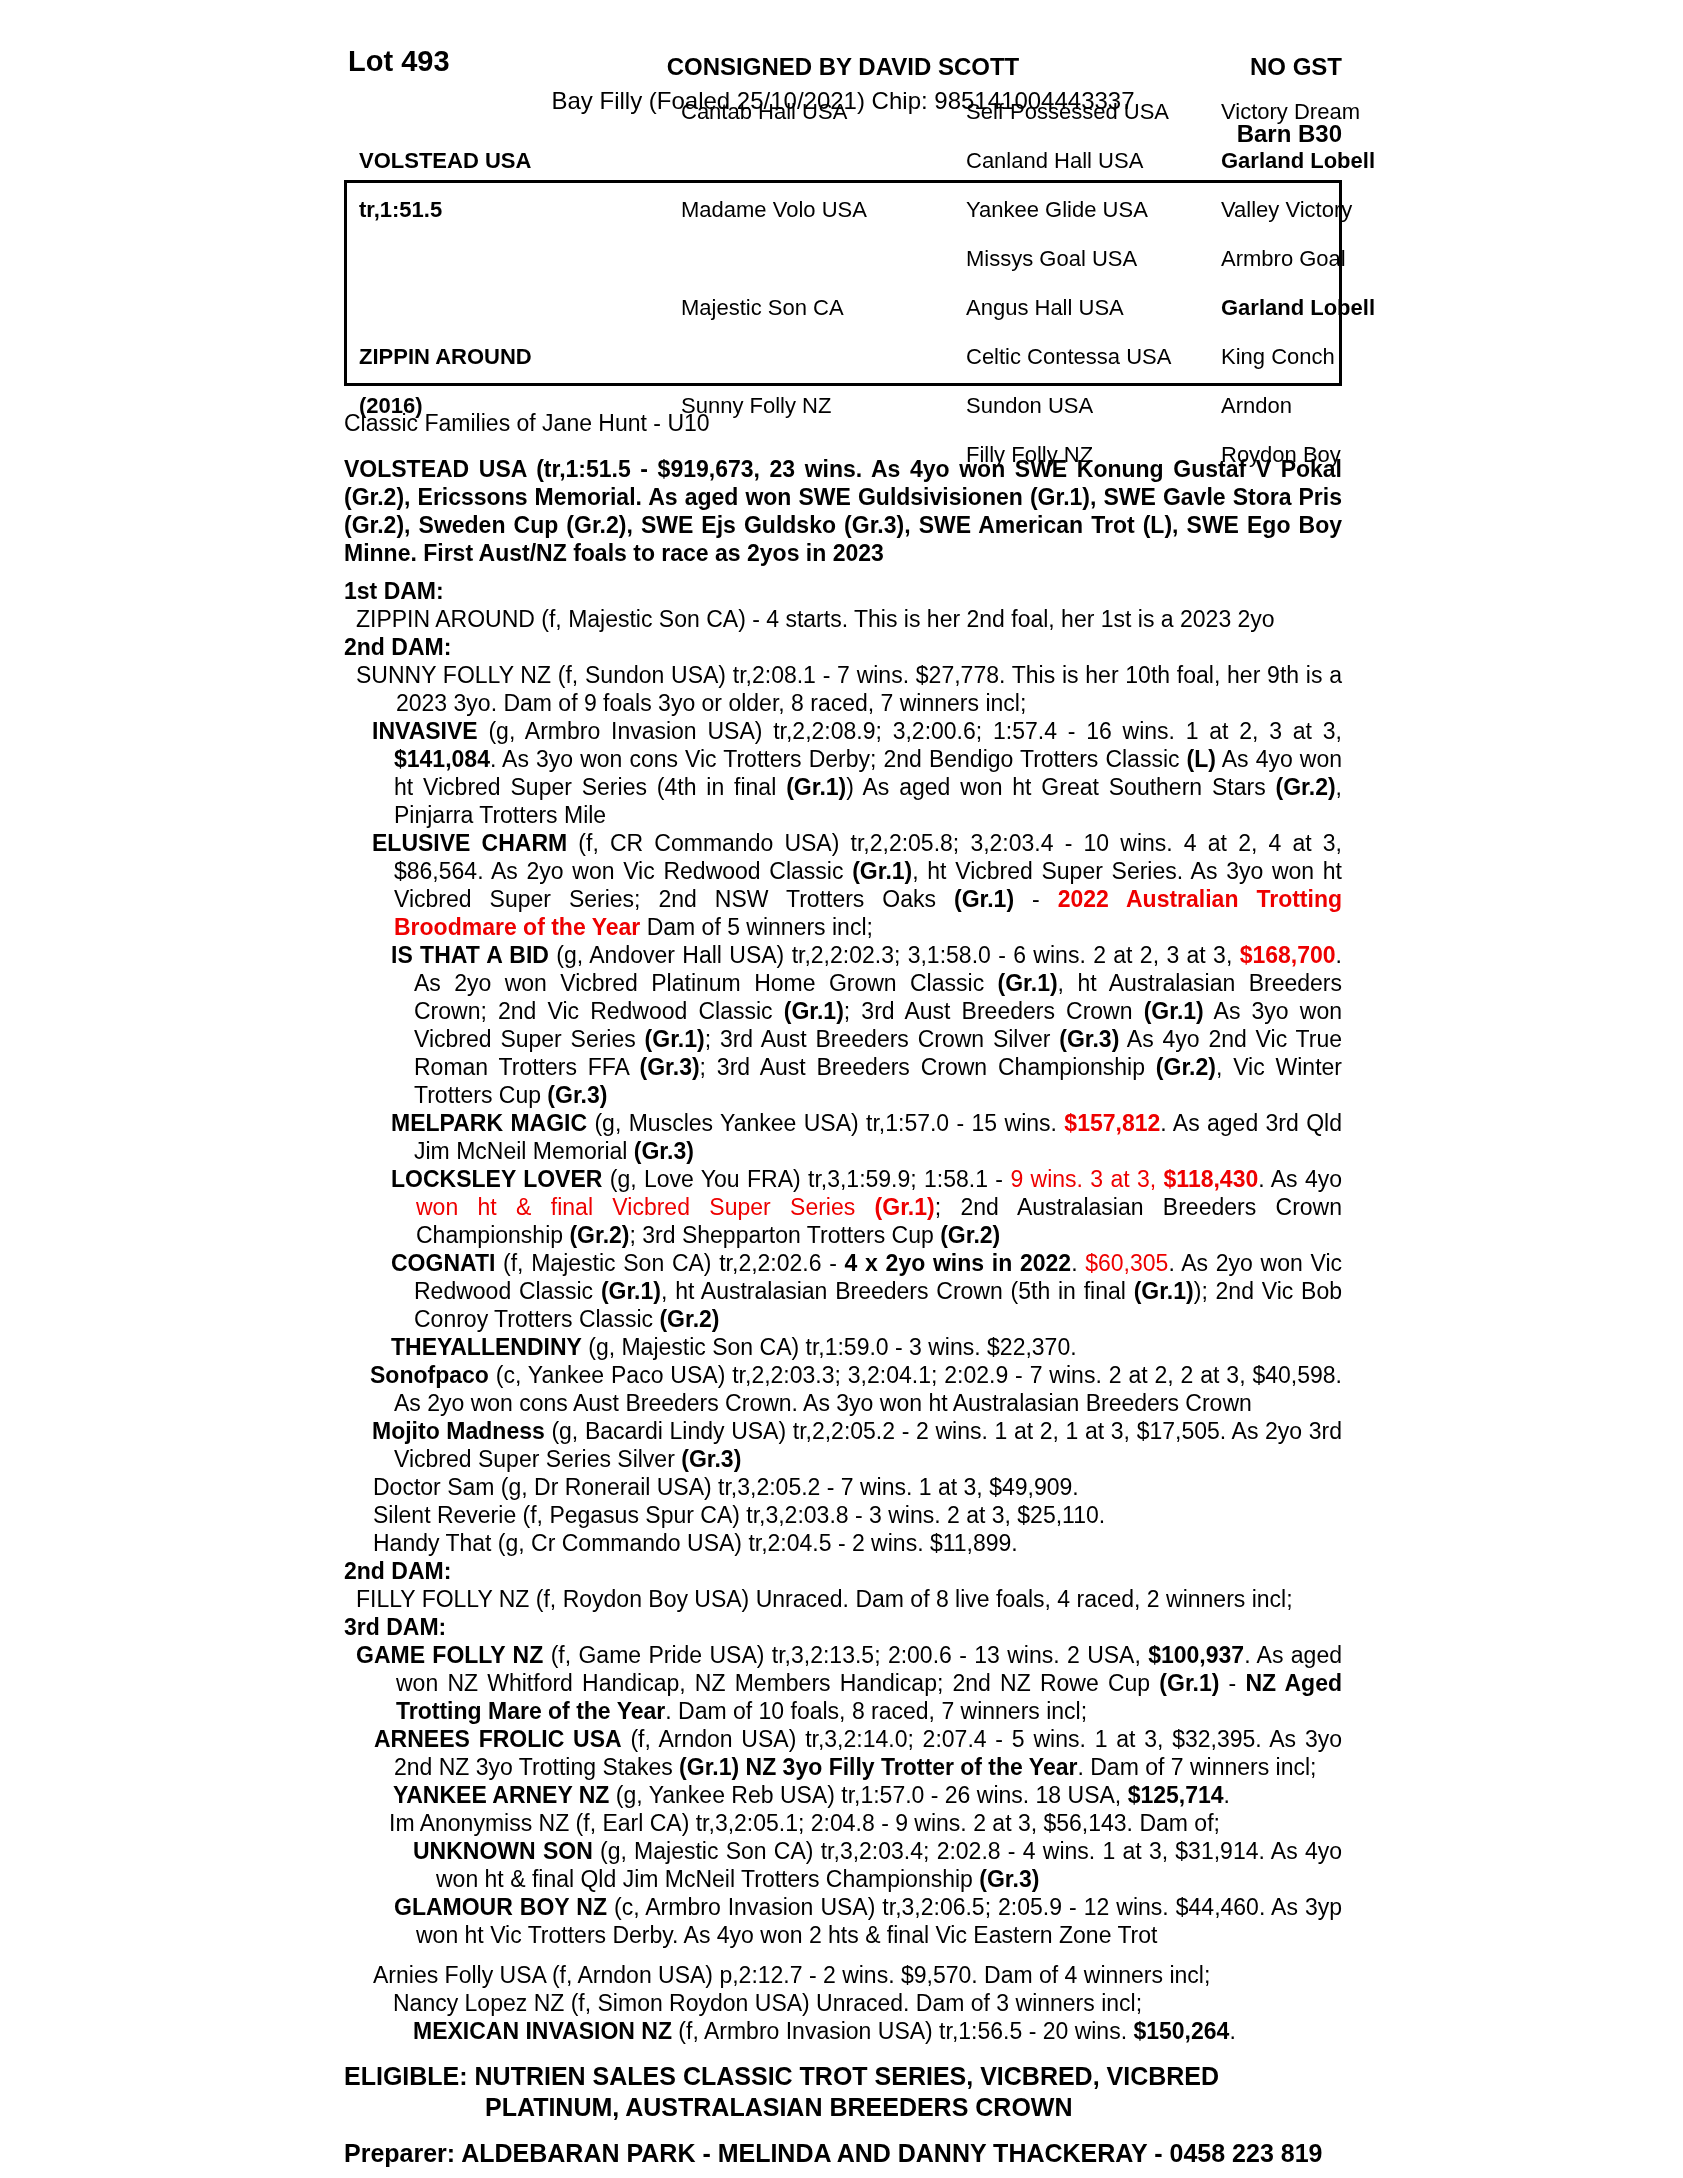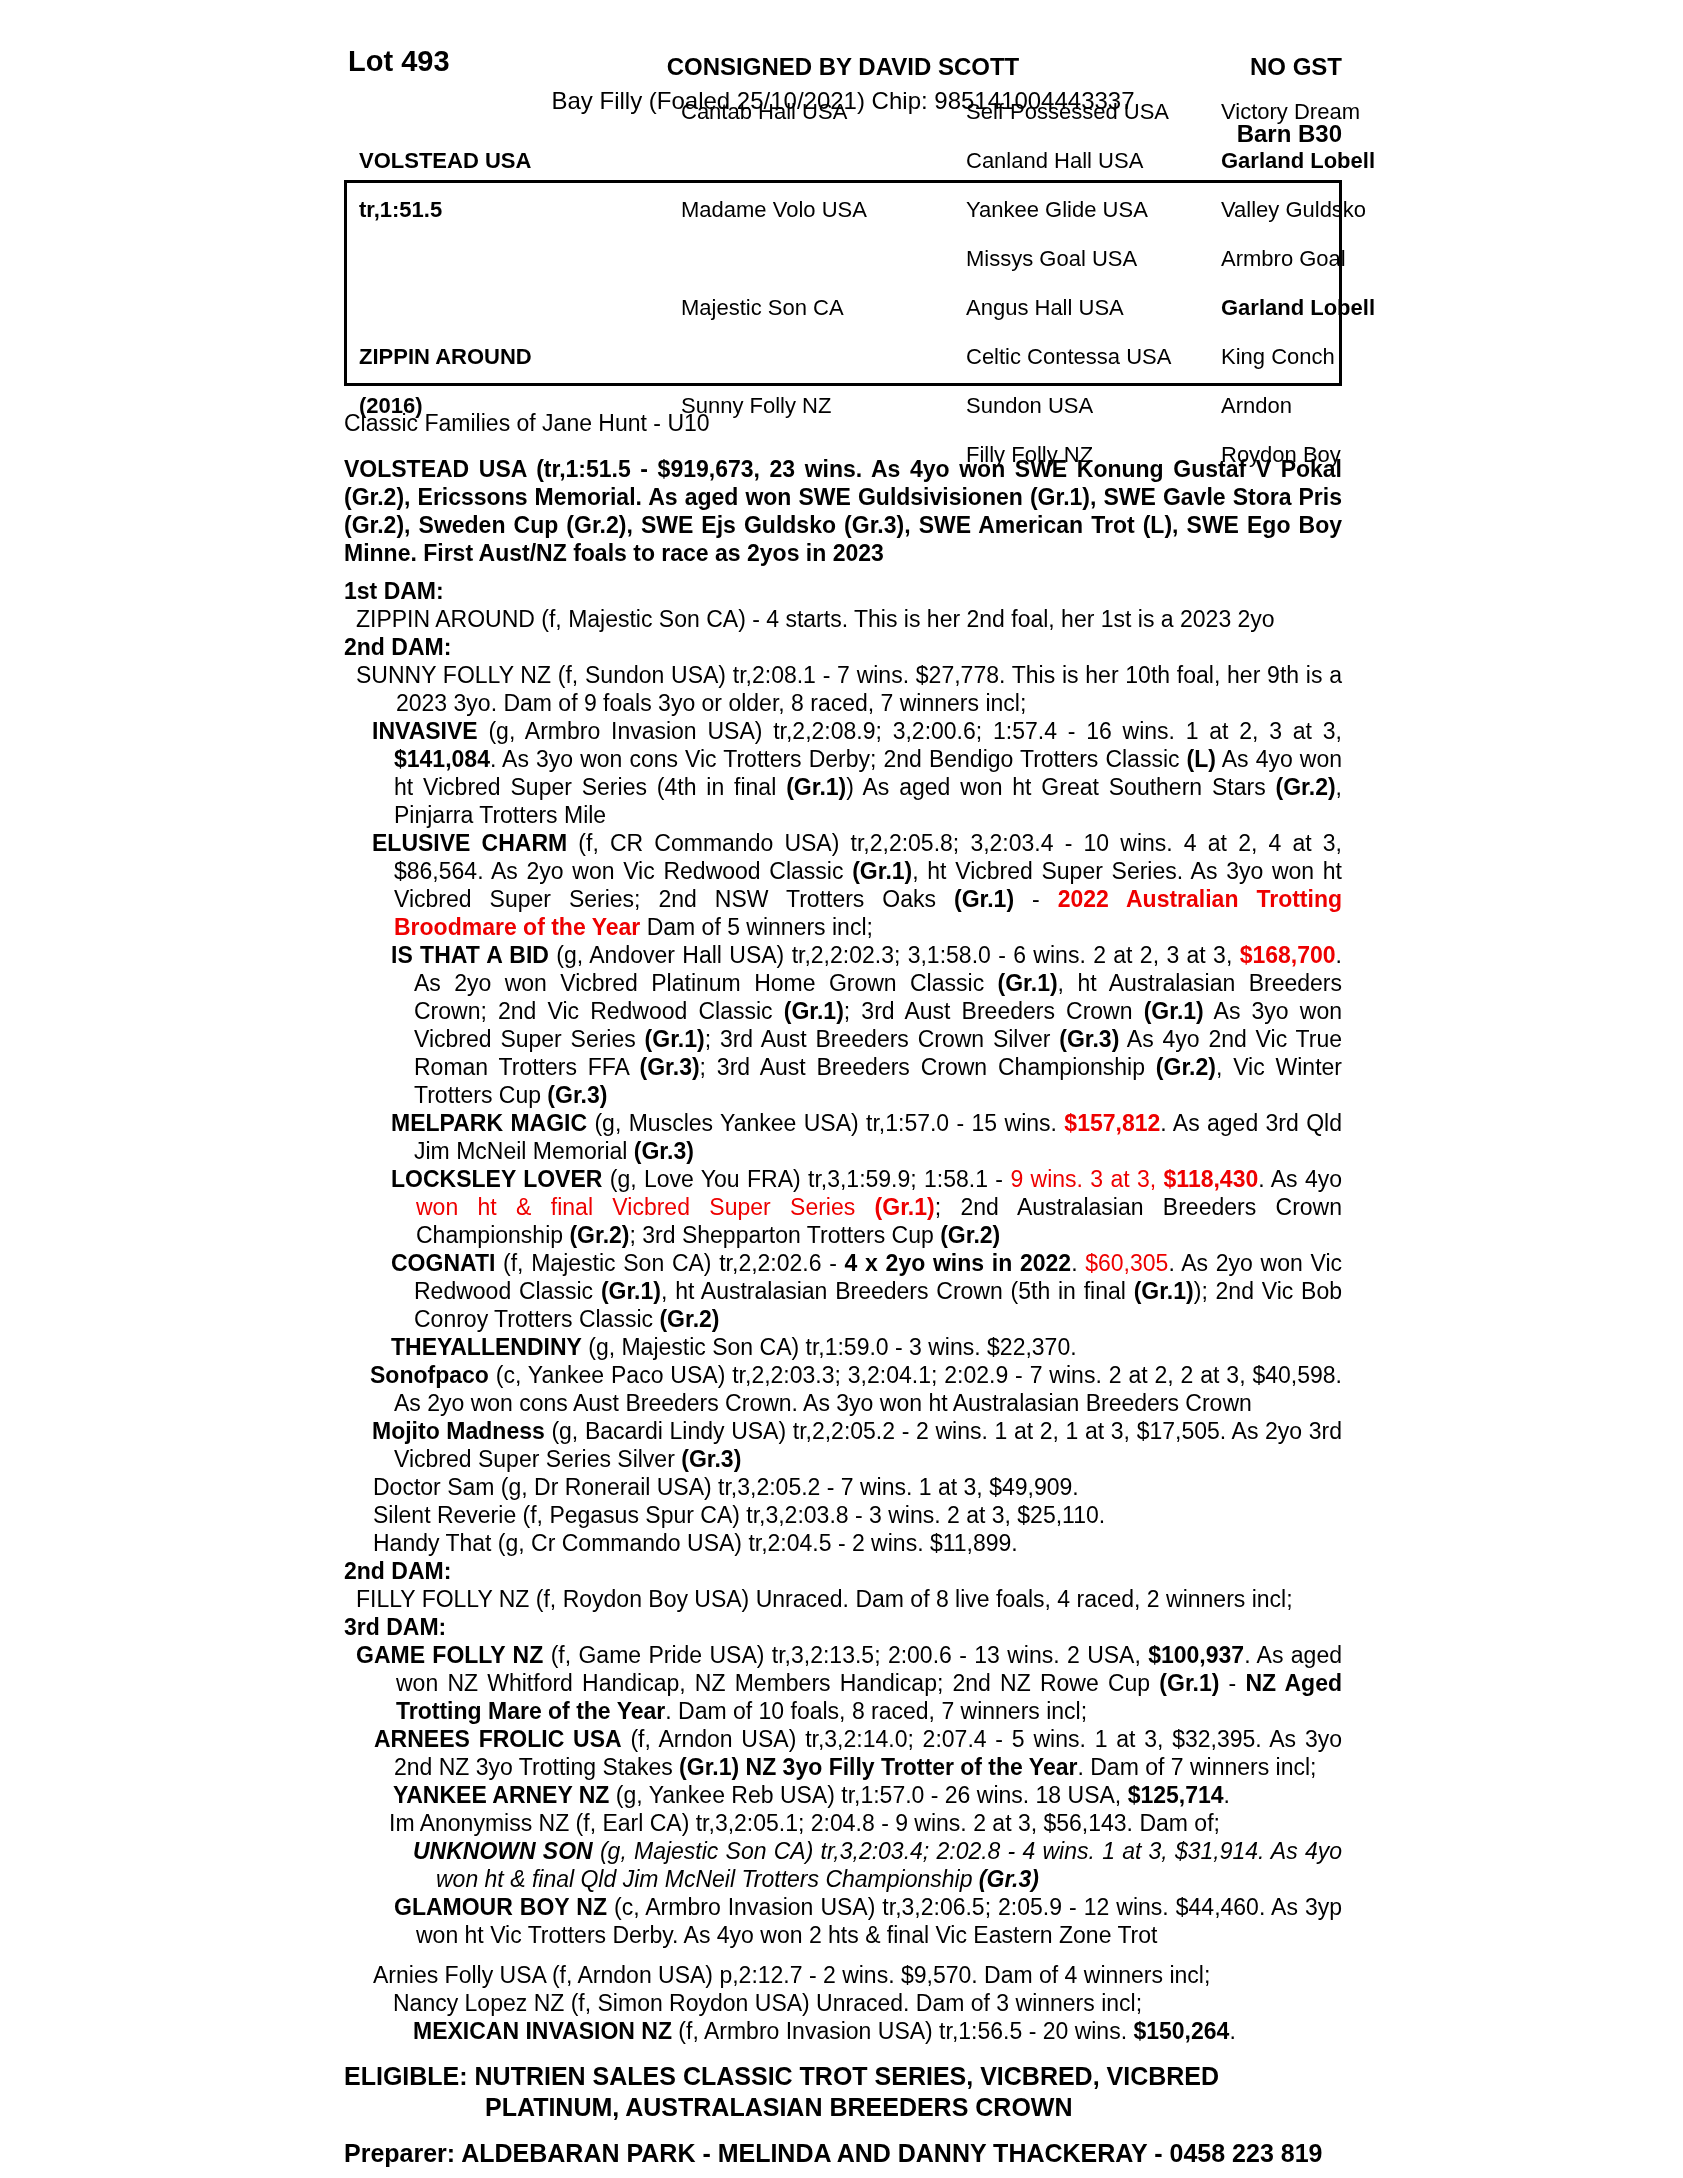--- a/index.html
+++ b/index.html
@@ -39,21 +39,21 @@
   <div class="pedbox" id="pedbox">
       <div class="cell" style="grid-area: 1 / 2;">Cantab Hall USA</div>
       <div class="cell" style="grid-area: 1 / 3;">Self Possessed USA</div>
       <div class="cell" style="grid-area: 1 / 4;">Victory Dream</div>
       <div class="cell b" style="grid-area: 2 / 1;">VOLSTEAD USA</div>
       <div class="cell" style="grid-area: 2 / 3;">Canland Hall USA</div>
       <div class="cell b" style="grid-area: 2 / 4;">Garland Lobell</div>
       <div class="cell b" style="grid-area: 3 / 1;">tr,1:51.5</div>
       <div class="cell" style="grid-area: 3 / 2;">Madame Volo USA</div>
       <div class="cell" style="grid-area: 3 / 3;">Yankee Glide USA</div>
-      <div class="cell" style="grid-area: 3 / 4;">Valley Guldsko</div>
+      <div class="cell" style="grid-area: 3 / 4;">Valley Victory</div>
       <div class="cell" style="grid-area: 4 / 3;">Missys Goal USA</div>
       <div class="cell" style="grid-area: 4 / 4;">Armbro Goal</div>
       <div class="cell" style="grid-area: 5 / 2;">Majestic Son CA</div>
       <div class="cell" style="grid-area: 5 / 3;">Angus Hall USA</div>
       <div class="cell b" style="grid-area: 5 / 4;">Garland Lobell</div>
       <div class="cell b" style="grid-area: 6 / 1;">ZIPPIN AROUND</div>
       <div class="cell" style="grid-area: 6 / 3;">Celtic Contessa USA</div>
       <div class="cell" style="grid-area: 6 / 4;">King Conch</div>
       <div class="cell b" style="grid-area: 7 / 1;">(2016)</div>
       <div class="cell" style="grid-area: 7 / 2;">Sunny Folly NZ</div>
@@ -83,21 +83,21 @@
       <div class="entry" style="margin-top: 0px; padding-left: 50px; text-indent: -21px;"><span>Doctor Sam (g, Dr Ronerail USA) tr,3,2:05.2 - 7 wins. 1 at 3, $49,909.</span></div>
       <div class="entry" style="margin-top: 0px; padding-left: 50px; text-indent: -21px;"><span>Silent Reverie (f, Pegasus Spur CA) tr,3,2:03.8 - 3 wins. 2 at 3, $25,110.</span></div>
       <div class="entry" style="margin-top: 0px; padding-left: 50px; text-indent: -21px;"><span>Handy That (g, Cr Commando USA) tr,2:04.5 - 2 wins. $11,899.</span></div>
       <div class="entry" style="margin-top: 0px; padding-left: 0px; text-indent: 0px;"><span class="b">2nd DAM:</span></div>
       <div class="entry" style="margin-top: 0px; padding-left: 52px; text-indent: -40px;"><span>FILLY FOLLY NZ (f, Roydon Boy USA) Unraced. Dam of 8 live foals, 4 raced, 2 winners incl;</span></div>
       <div class="entry" style="margin-top: 0px; padding-left: 0px; text-indent: 0px;"><span class="b">3rd DAM:</span></div>
       <div class="entry" style="margin-top: 0px; padding-left: 52px; text-indent: -40px;"><span class="b">GAME FOLLY NZ</span><span> (f, Game Pride USA) tr,3,2:13.5; 2:00.6 - 13 wins. 2 USA, </span><span class="b">$100,937</span><span>. As aged won NZ Whitford Handicap, NZ Members Handicap; 2nd NZ Rowe Cup </span><span class="b">(Gr.1)</span><span> - </span><span class="b">NZ Aged Trotting Mare of the Year</span><span>. Dam of 10 foals, 8 raced, 7 winners incl;</span></div>
       <div class="entry" style="margin-top: 0px; padding-left: 50px; text-indent: -20px;"><span class="b">ARNEES FROLIC USA</span><span> (f, Arndon USA) tr,3,2:14.0; 2:07.4 - 5 wins. 1 at 3, $32,395. As 3yo 2nd NZ 3yo Trotting Stakes </span><span class="b">(Gr.1) NZ 3yo Filly Trotter of the Year</span><span>. Dam of 7 winners incl;</span></div>
       <div class="entry" style="margin-top: 0px; padding-left: 70px; text-indent: -21px;"><span class="b">YANKEE ARNEY NZ</span><span> (g, Yankee Reb USA) tr,1:57.0 - 26 wins. 18 USA, </span><span class="b">$125,714</span><span>.</span></div>
       <div class="entry" style="margin-top: 0px; padding-left: 70px; text-indent: -25px;"><span>Im Anonymiss NZ (f, Earl CA) tr,3,2:05.1; 2:04.8 - 9 wins. 2 at 3, $56,143. Dam of;</span></div>
-      <div class="entry" style="margin-top: 0px; padding-left: 92px; text-indent: -23px; font-style: italic;"><span class="b">UNKNOWN SON</span><span> (g, Majestic Son CA) tr,3,2:03.4; 2:02.8 - 4 wins. 1 at 3, $31,914. As 4yo won ht &amp; final Qld Jim McNeil Trotters Championship </span><span class="b">(Gr.3)</span></div>
+      <div class="entry" style="margin-top: 0px; padding-left: 92px; text-indent: -23px;"><span class="b">UNKNOWN SON</span><span> (g, Majestic Son CA) tr,3,2:03.4; 2:02.8 - 4 wins. 1 at 3, $31,914. As 4yo won ht &amp; final Qld Jim McNeil Trotters Championship </span><span class="b">(Gr.3)</span></div>
       <div class="entry" style="margin-top: 0px; padding-left: 72px; text-indent: -22px;"><span class="b">GLAMOUR BOY NZ</span><span> (c, Armbro Invasion USA) tr,3,2:06.5; 2:05.9 - 12 wins. $44,460. As 3yp won ht Vic Trotters Derby. As 4yo won 2 hts &amp; final Vic Eastern Zone Trot</span></div>
       <div class="entry" style="margin-top: 12px; padding-left: 50px; text-indent: -21px;"><span>Arnies Folly USA (f, Arndon USA) p,2:12.7 - 2 wins. $9,570. Dam of 4 winners incl;</span></div>
       <div class="entry" style="margin-top: 0px; padding-left: 70px; text-indent: -21px;"><span>Nancy Lopez NZ (f, Simon Roydon USA) Unraced. Dam of 3 winners incl;</span></div>
       <div class="entry" style="margin-top: 0px; padding-left: 92px; text-indent: -23px;"><span class="b">MEXICAN INVASION NZ</span><span> (f, Armbro Invasion USA) tr,1:56.5 - 20 wins. </span><span class="b">$150,264</span><span>.</span></div>
     </div>
 
   <div class="eligible">
     <div>ELIGIBLE: NUTRIEN SALES CLASSIC TROT SERIES, VICBRED, VICBRED</div>
     <div class="l2">PLATINUM, AUSTRALASIAN BREEDERS CROWN</div>
   </div>

